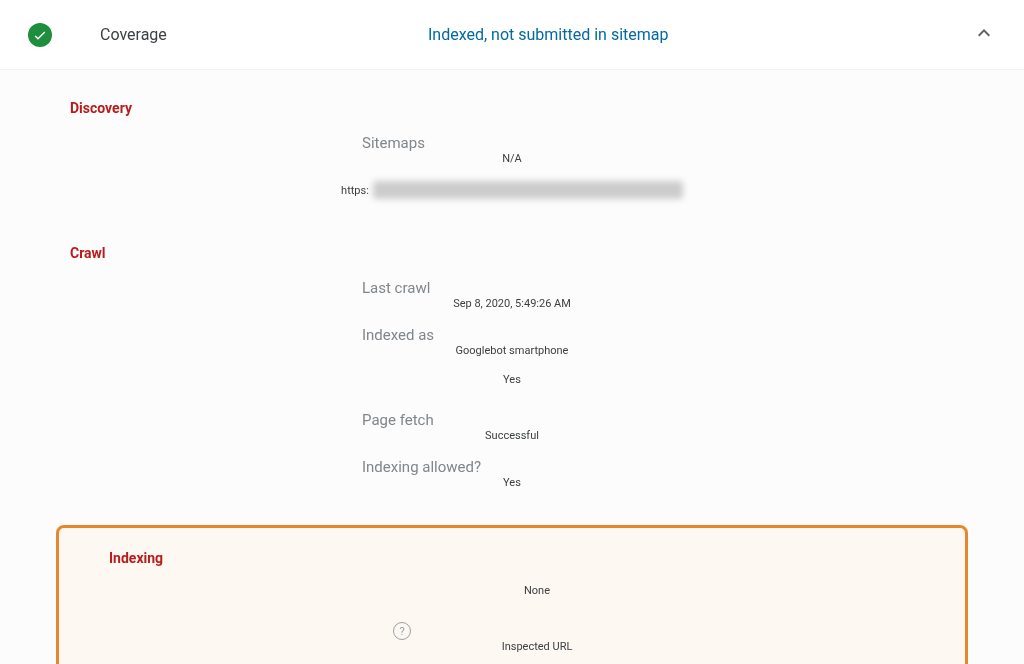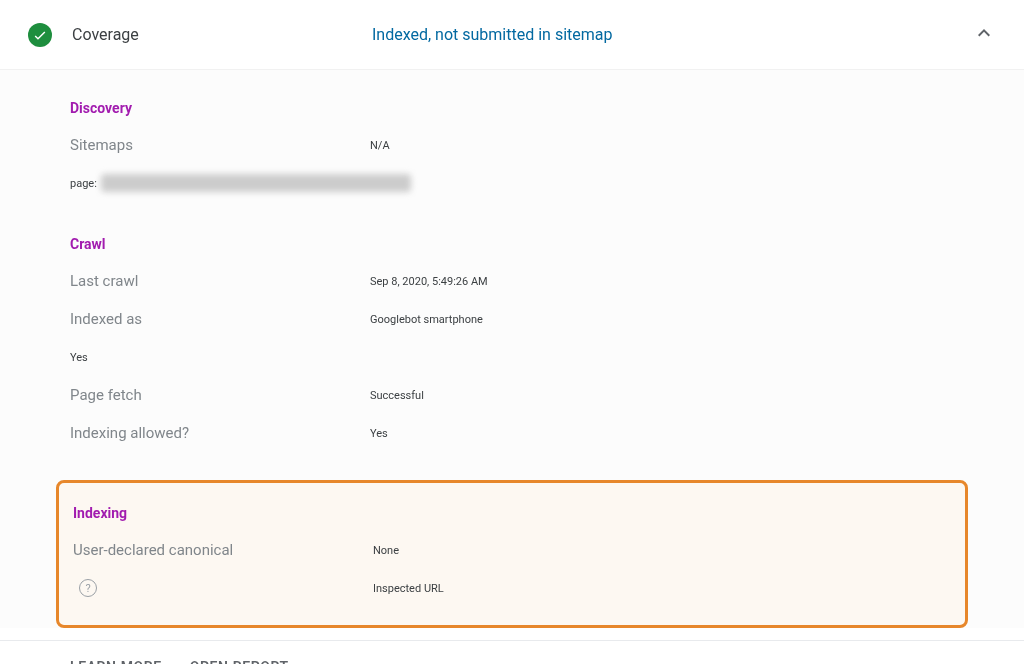--- a/index.html
+++ b/index.html
@@ -9,20 +9,21 @@
       width: 1024px;
       height: 664px;
       color: #3c4043;
     }
     .header {
       display: flex;
       align-items: center;
       padding: 0 28px;
       height: 70px;
       border-bottom: 1px solid #f1f1f1;
+      gap: 28px;
     }
     .check-icon-wrap {
       width: 24px;
       height: 24px;
       background: #1e8e3e;
       border-radius: 50%;
       display: flex;
       align-items: center;
       justify-content: center;
       margin-right: 20px;
@@ -47,28 +48,29 @@
       cursor: pointer;
     }
     .chevron svg { width: 24px; height: 24px; fill: #5f6368; }
     .content {
       padding: 30px 70px 0 70px;
       background: #fcfcfc;
     }
     .section-heading {
       font-size: 14px;
       font-weight: 700;
-      color: #a21caf;
+      color: #b91c1c;
       margin-bottom: 18px;
     }
     .row {
       display: flex;
       align-items: center;
       margin-bottom: 16px;
       min-height: 22px;
+      flex-direction: column;
     }
     .row-label {
       width: 300px;
       font-size: 15px;
       color: #80868b;
       display: flex;
       align-items: center;
     }
     .row-value {
       font-size: 11px;
@@ -91,20 +93,21 @@
     .highlight-box {
       border: 3px solid #e7872b;
       border-radius: 8px;
       padding: 22px 0 10px 0;
       margin: -6px -14px 0 -14px;
       background: #fdf8f2;
     }
     .highlight-box .section-heading,
     .highlight-box .row {
       padding-left: 14px;
+      margin-left: 36px;
     }
     .help-icon {
       display: inline-flex;
       align-items: center;
       justify-content: center;
       width: 18px;
       height: 18px;
       border: 1.5px solid #9aa0a6;
       border-radius: 50%;
       color: #9aa0a6;
@@ -149,21 +152,21 @@
 
 <div class="content">
 
   <div class="section-heading">Discovery</div>
   <div class="row">
     <div class="row-label">Sitemaps</div>
     <div class="row-value">N/A</div>
   </div>
   <div class="row">
     <div class="row-value">
-      <span>page:</span>
+      <span>https:</span>
       <span class="blurred"></span>
     </div>
   </div>
 
   <div class="section-gap"></div>
 
   <div class="section-heading">Crawl</div>
   <div class="row">
     <div class="row-label">Last crawl</div>
     <div class="row-value">Sep 8, 2020, 5:49:26 AM</div>
@@ -182,21 +185,20 @@
   <div class="row">
     <div class="row-label">Indexing allowed?</div>
     <div class="row-value">Yes</div>
   </div>
 
   <div class="section-gap"></div>
 
   <div class="highlight-box">
     <div class="section-heading">Indexing</div>
     <div class="row">
-      <div class="row-label">User-declared canonical</div>
       <div class="row-value">None</div>
     </div>
     <div class="row">
       <div class="row-label">
         <span class="help-icon">?</span>
       </div>
       <div class="row-value">Inspected URL</div>
     </div>
   </div>
 

